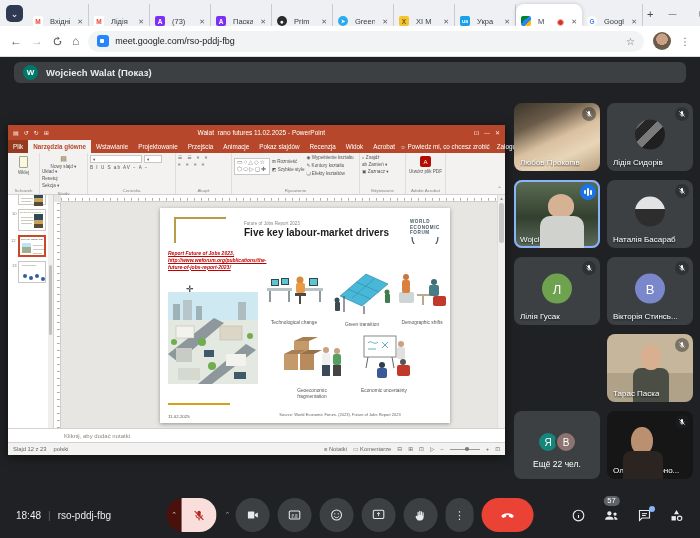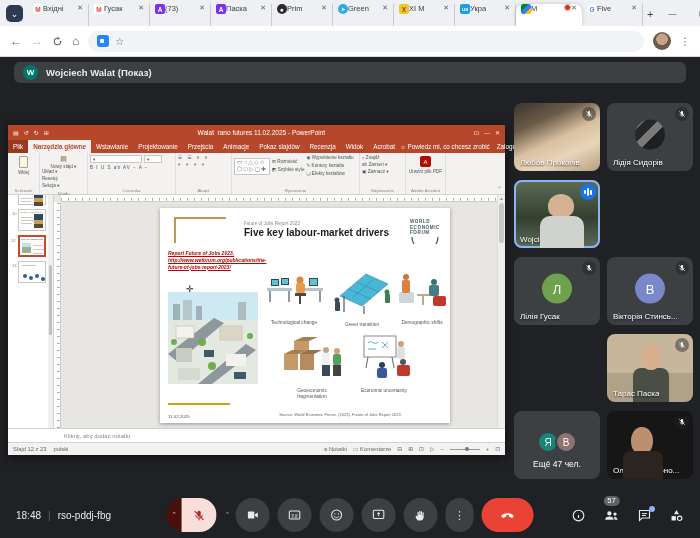--- a/index.html
+++ b/index.html
@@ -1,21 +1,21 @@
 <!DOCTYPE html>
 <html><head>
 <meta charset="utf-8">
 <style>
 *{margin:0;padding:0;box-sizing:border-box;font-family:"Liberation Sans",sans-serif;}
 html,body{width:700px;height:538px;overflow:hidden;background:#202124;position:relative;}
 
 
 .tabstrip{position:absolute;top:0;left:0;right:0;height:26px;background:#eef0f3;display:flex;align-items:flex-end;padding-left:4px;}
 .tabsearch{width:17px;height:17px;margin:0 5px 4px 2px;background:#2d3a52;border-radius:5px;color:#fff;font-size:9px;display:flex;align-items:center;justify-content:center;flex:none;}
-.tab{height:22px;width:61px;display:flex;align-items:flex-start;gap:0;padding:0 5px;border-right:1px solid #c8cbd0;font-size:7.5px;color:#3c4043;flex:none;}
+.tab{height:22px;width:61px;display:flex;align-items:flex-end;gap:7px;padding:0 5px;border-right:1px solid #c8cbd0;font-size:7.5px;color:#3c4043;flex:none;}
 .tab.active{background:#fff;border-radius:8px 8px 0 0;border-right:none;box-shadow:0 0 4px rgba(0,0,0,.18);width:66px;}
 .fav{width:10px;height:10px;border-radius:2px;flex:none;display:flex;align-items:center;justify-content:center;font-size:6.5px;font-weight:bold;}
 .fav-gmail{color:#ea4335;background:#fff;}
 .fav-purple{background:#7b2ff7;color:#fff;}
 .fav-dark{background:#2b2b2b;color:#fff;border-radius:50%;}
 .fav-telegram{background:#2aabee;color:#fff;border-radius:50%;font-size:5px;}
 .fav-yellow{background:#f4c430;color:#7a5b00;}
 .fav-ua{background:#18a0e8;color:#fff;font-size:5px;border-radius:2px;}
 .fav-meet{background:linear-gradient(135deg,#00832d 0 40%,#2684fc 40% 70%,#ffba00 70%);}
 .fav-google{background:#fff;color:#4285f4;border-radius:50%;}
@@ -155,21 +155,21 @@
 <div class="tabstrip">
   <div class="tabsearch">⌄</div>
 
   <div class="tab">
     <span class="fav fav-gmail">M</span>
     <span class="ttl">Вхідні</span>
     <span class="tclose">✕</span>
   </div>
   <div class="tab">
     <span class="fav fav-gmail">M</span>
-    <span class="ttl">Гусак</span>
+    <span class="ttl">Лідія</span>
     <span class="tclose">✕</span>
   </div>
   <div class="tab">
     <span class="fav fav-purple">A</span>
     <span class="ttl">(73)</span>
     <span class="tclose">✕</span>
   </div>
   <div class="tab">
     <span class="fav fav-purple">A</span>
     <span class="ttl">Паска</span>
@@ -196,21 +196,21 @@
     <span class="tclose">✕</span>
   </div>
   <div class="tab active">
     <span class="fav fav-meet"></span>
     <span class="ttl">M</span>
     <span class="rec"></span>
     <span class="tclose">✕</span>
   </div>
   <div class="tab">
     <span class="fav fav-google">G</span>
-    <span class="ttl">Five</span>
+    <span class="ttl">Googl</span>
     <span class="tclose">✕</span>
   </div>
 
   <div class="newtab">+</div>
   <div class="winctl">
     <span>—</span>
     <span>▢</span>
 
   </div>
 </div>
@@ -220,20 +220,21 @@
   <span class="navic dis">→</span>
   <span class="navic">
     <svg width="11" height="11" viewBox="0 0 24 24">
         <path d="M12 5a7 7 0 1 0 7 7h-2.5" fill="none" stroke="#5f6368" stroke-width="2.4"></path>
         <path d="M12 1l5 4-5 4z" fill="#5f6368"></path>
       </svg>
   </span>
   <span class="navic">⌂</span>
   <div class="urlbar">
     <span class="meeticon"></span>
+    <span class="urltext">meet.google.com/rso-pddj-fbg</span>
     <span class="star">☆</span>
   </div>
   <span class="chromeavatar"></span>
   <span class="dots3">⋮</span>
 </div>
 
 <div class="meet">
 
   <div class="banner">
     <span class="pchip" style="background-color: rgb(0, 121, 107);">W</span>
@@ -534,20 +535,31 @@
     <span class="pname">Лідія Сидорів</span>
   </div>
   <div class="tile r2 c1 v-wojciech speaking">
     <span class="speakind">
         <i></i>
         <i></i>
         <i></i>
       </span>
     <span class="pname">Wojciech Walat</span>
   </div>
+  <div class="tile r2 c2">
+    <div class="avatar photo2"></div>
+    <span class="micoff">
+        <svg width="8" height="8" viewBox="0 0 24 24">
+          <path d="M12 14a3 3 0 0 0 3-3V6a3 3 0 0 0-6 0v5a3 3 0 0 0 3 3z" fill="#fff"></path>
+          <path d="M6 11a6 6 0 0 0 12 0M12 17v4" stroke="#fff" stroke-width="1.8" fill="none"></path>
+          <path d="M4 4l16 16" stroke="#fff" stroke-width="2.2"></path>
+        </svg>
+      </span>
+    <span class="pname">Наталія Басараб</span>
+  </div>
   <div class="tile r3 c1">
     <div class="avatar" style="background-color: rgb(111, 162, 79);">Л</div>
     <span class="micoff">
         <svg width="8" height="8" viewBox="0 0 24 24">
           <path d="M12 14a3 3 0 0 0 3-3V6a3 3 0 0 0-6 0v5a3 3 0 0 0 3 3z" fill="#fff"></path>
           <path d="M6 11a6 6 0 0 0 12 0M12 17v4" stroke="#fff" stroke-width="1.8" fill="none"></path>
           <path d="M4 4l16 16" stroke="#fff" stroke-width="2.2"></path>
         </svg>
       </span>
     <span class="pname">Лілія Гусак</span>
@@ -571,21 +583,21 @@
           <path d="M4 4l16 16" stroke="#fff" stroke-width="2.2"></path>
         </svg>
       </span>
     <span class="pname">Тарас Паска</span>
   </div>
   <div class="tile r5 c1">
     <div class="ovflrow">
       <span class="oava" style="background-color: rgb(22, 133, 122);">Я</span>
       <span class="oava" style="background-color: rgb(141, 116, 112);">В</span>
     </div>
-    <span class="ovflname">Ещё 47 чел.</span>
+    <span class="ovflname">Ещё 22 чел.</span>
   </div>
   <div class="tile r5 c2 v-olena">
     <span class="micoff">
         <svg width="8" height="8" viewBox="0 0 24 24">
           <path d="M12 14a3 3 0 0 0 3-3V6a3 3 0 0 0-6 0v5a3 3 0 0 0 3 3z" fill="#fff"></path>
           <path d="M6 11a6 6 0 0 0 12 0M12 17v4" stroke="#fff" stroke-width="1.8" fill="none"></path>
           <path d="M4 4l16 16" stroke="#fff" stroke-width="2.2"></path>
         </svg>
       </span>
     <span class="pname">Олена Трифоно...</span>

